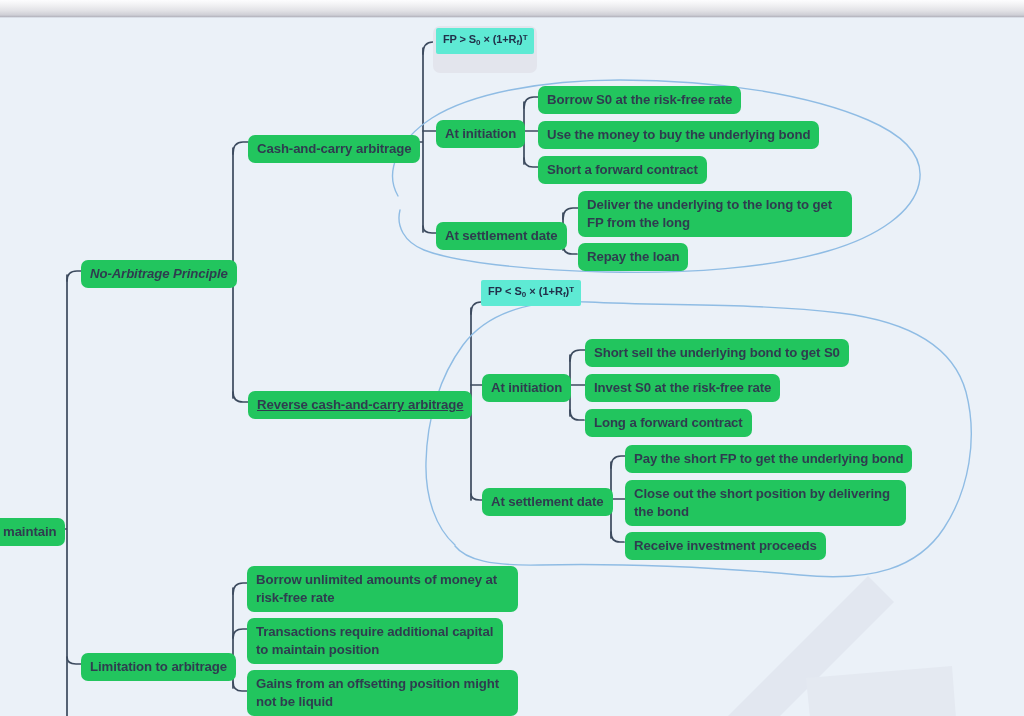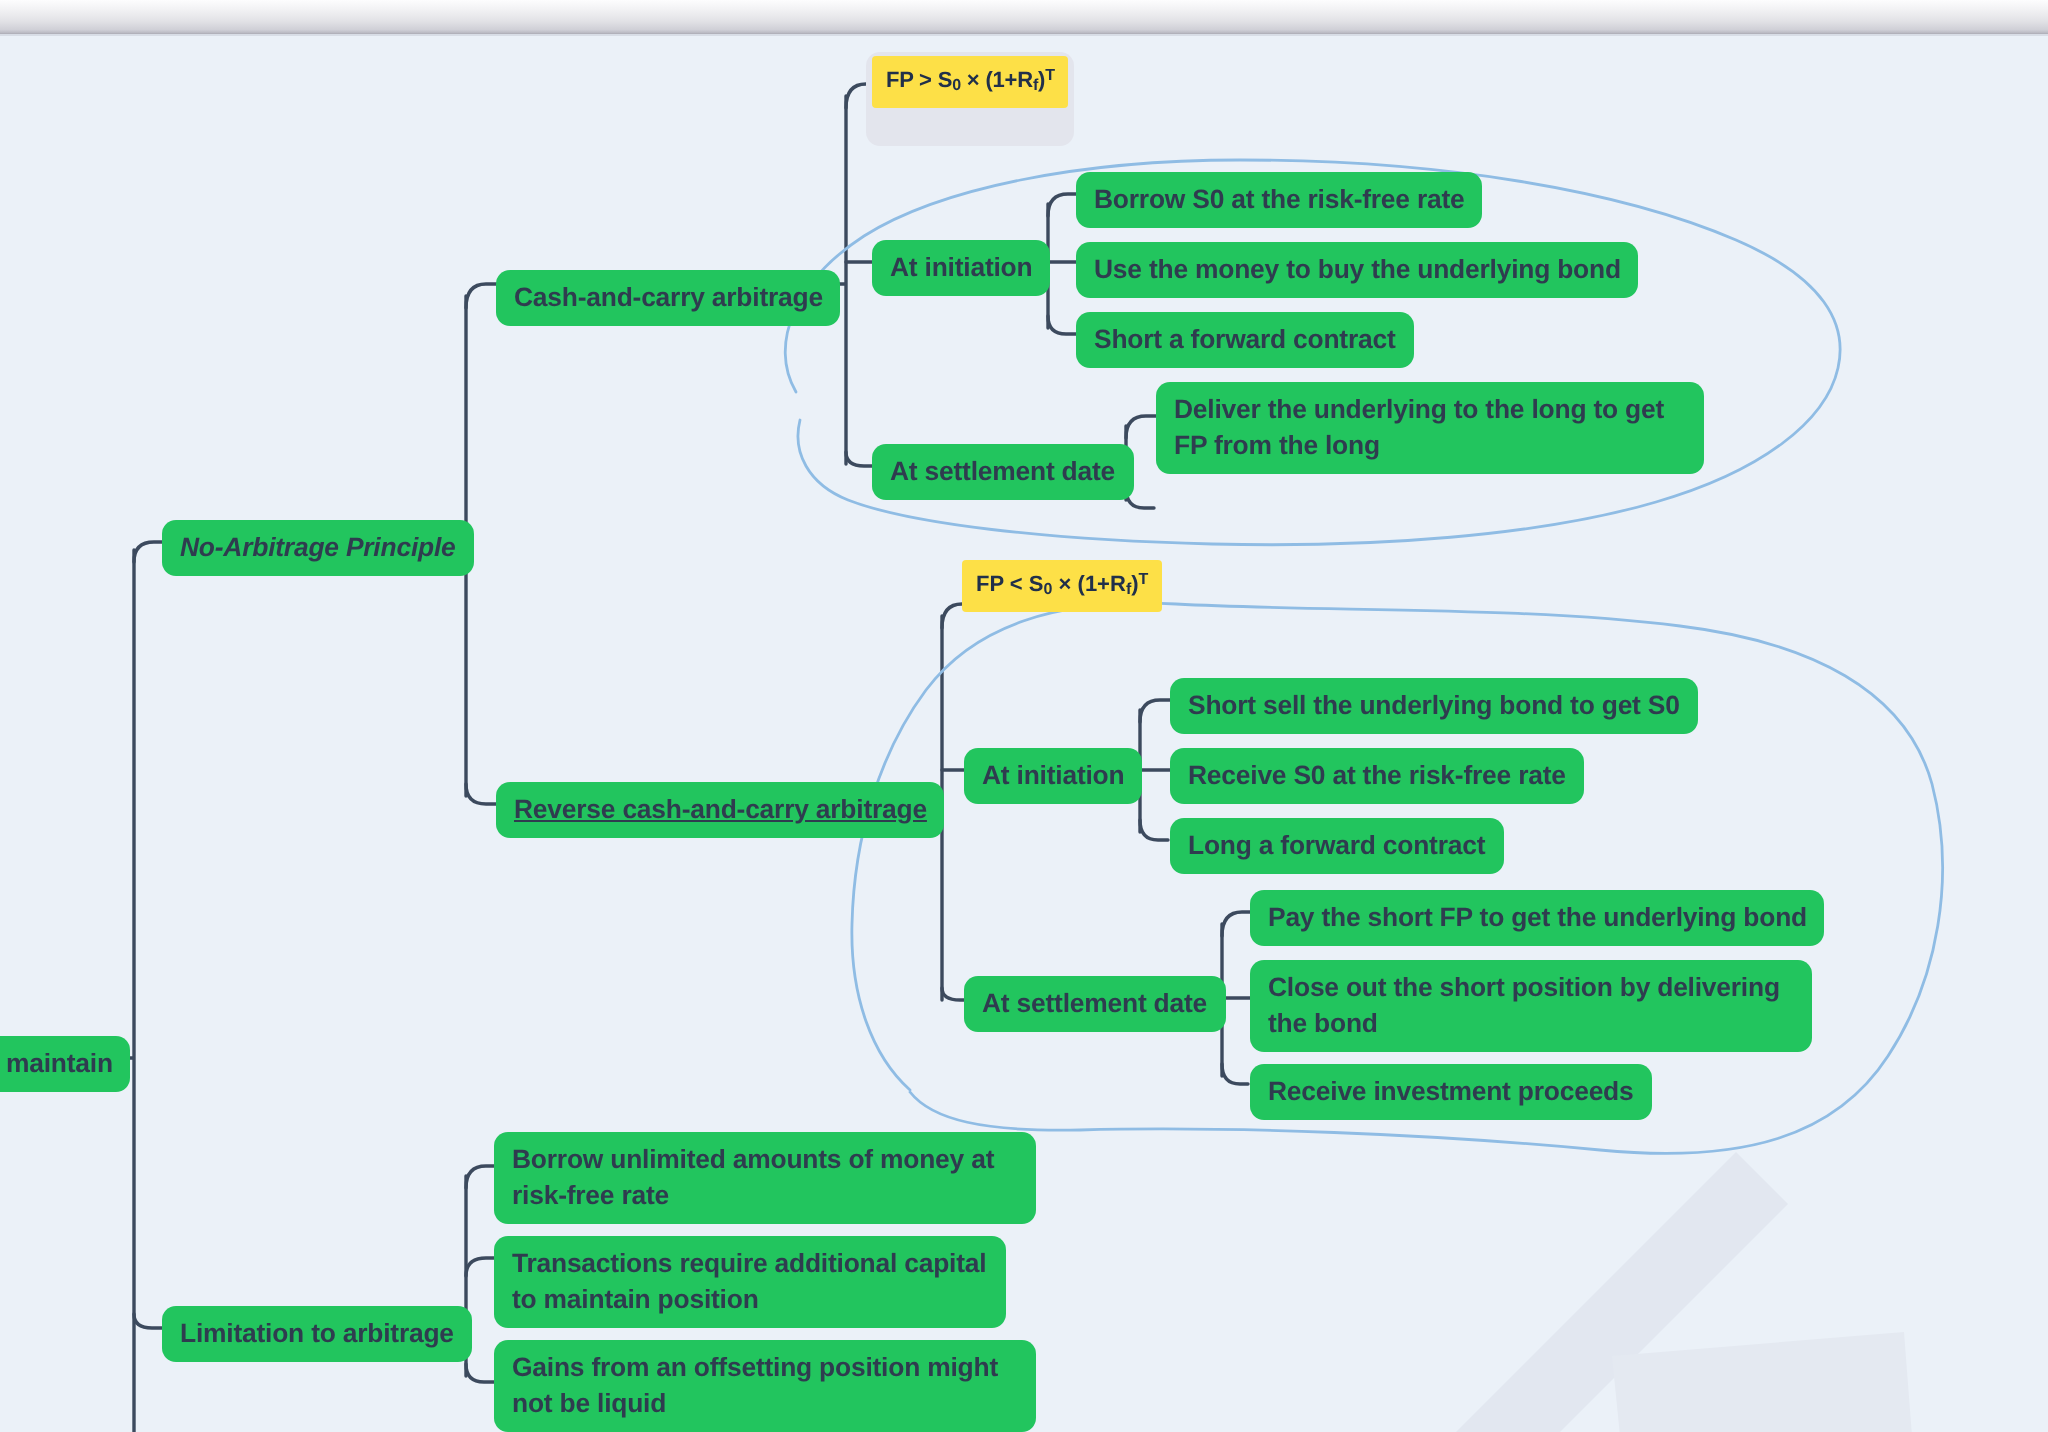--- a/index.html
+++ b/index.html
@@ -63,21 +63,21 @@
 
   
   .node.formula-box {
     background: #e3e5ed;
     padding: 0;
     z-index: 8;
   }
   .formula-chip {
     position: absolute;
     left: 0; top: 0;
-    background: #fde047;
+    background: #5eead4;
     color: #21304a;
     font-size: 11px;
     font-weight: bold;
     line-height: 14px;
     padding: 3px 7px 4px 7px;
     white-space: nowrap;
     border-radius: 2px;
     z-index: 12;
   }
   .formula-chip sub { font-size: 8px; vertical-align: -0.18em; }
@@ -209,29 +209,32 @@
   <div class="node" style="left:538px; top:156px;">
     <span>Short a forward contract</span>
   </div>
 
   <div class="node" style="left:436px; top:222px;">
     <span>At settlement date</span>
   </div>
   <div class="node wrap" style="left:578px; top:191px; width:274px;">
     <span>Deliver the underlying to the long to get FP from the long</span>
   </div>
+  <div class="node" style="left:578px; top:243px;">
+    <span>Repay the loan</span>
+  </div>
 
   <div class="node" style="left:482px; top:374px;">
     <span>At initiation</span>
   </div>
   <div class="node" style="left:585px; top:339px;">
     <span>Short sell the underlying bond to get S0</span>
   </div>
   <div class="node" style="left:585px; top:374px;">
-    <span>Receive S0 at the risk-free rate</span>
+    <span>Invest S0 at the risk-free rate</span>
   </div>
   <div class="node" style="left:585px; top:409px;">
     <span>Long a forward contract</span>
   </div>
 
   <div class="node" style="left:482px; top:488px;">
     <span>At settlement date</span>
   </div>
   <div class="node" style="left:625px; top:445px;">
     <span>Pay the short FP to get the underlying bond</span>

